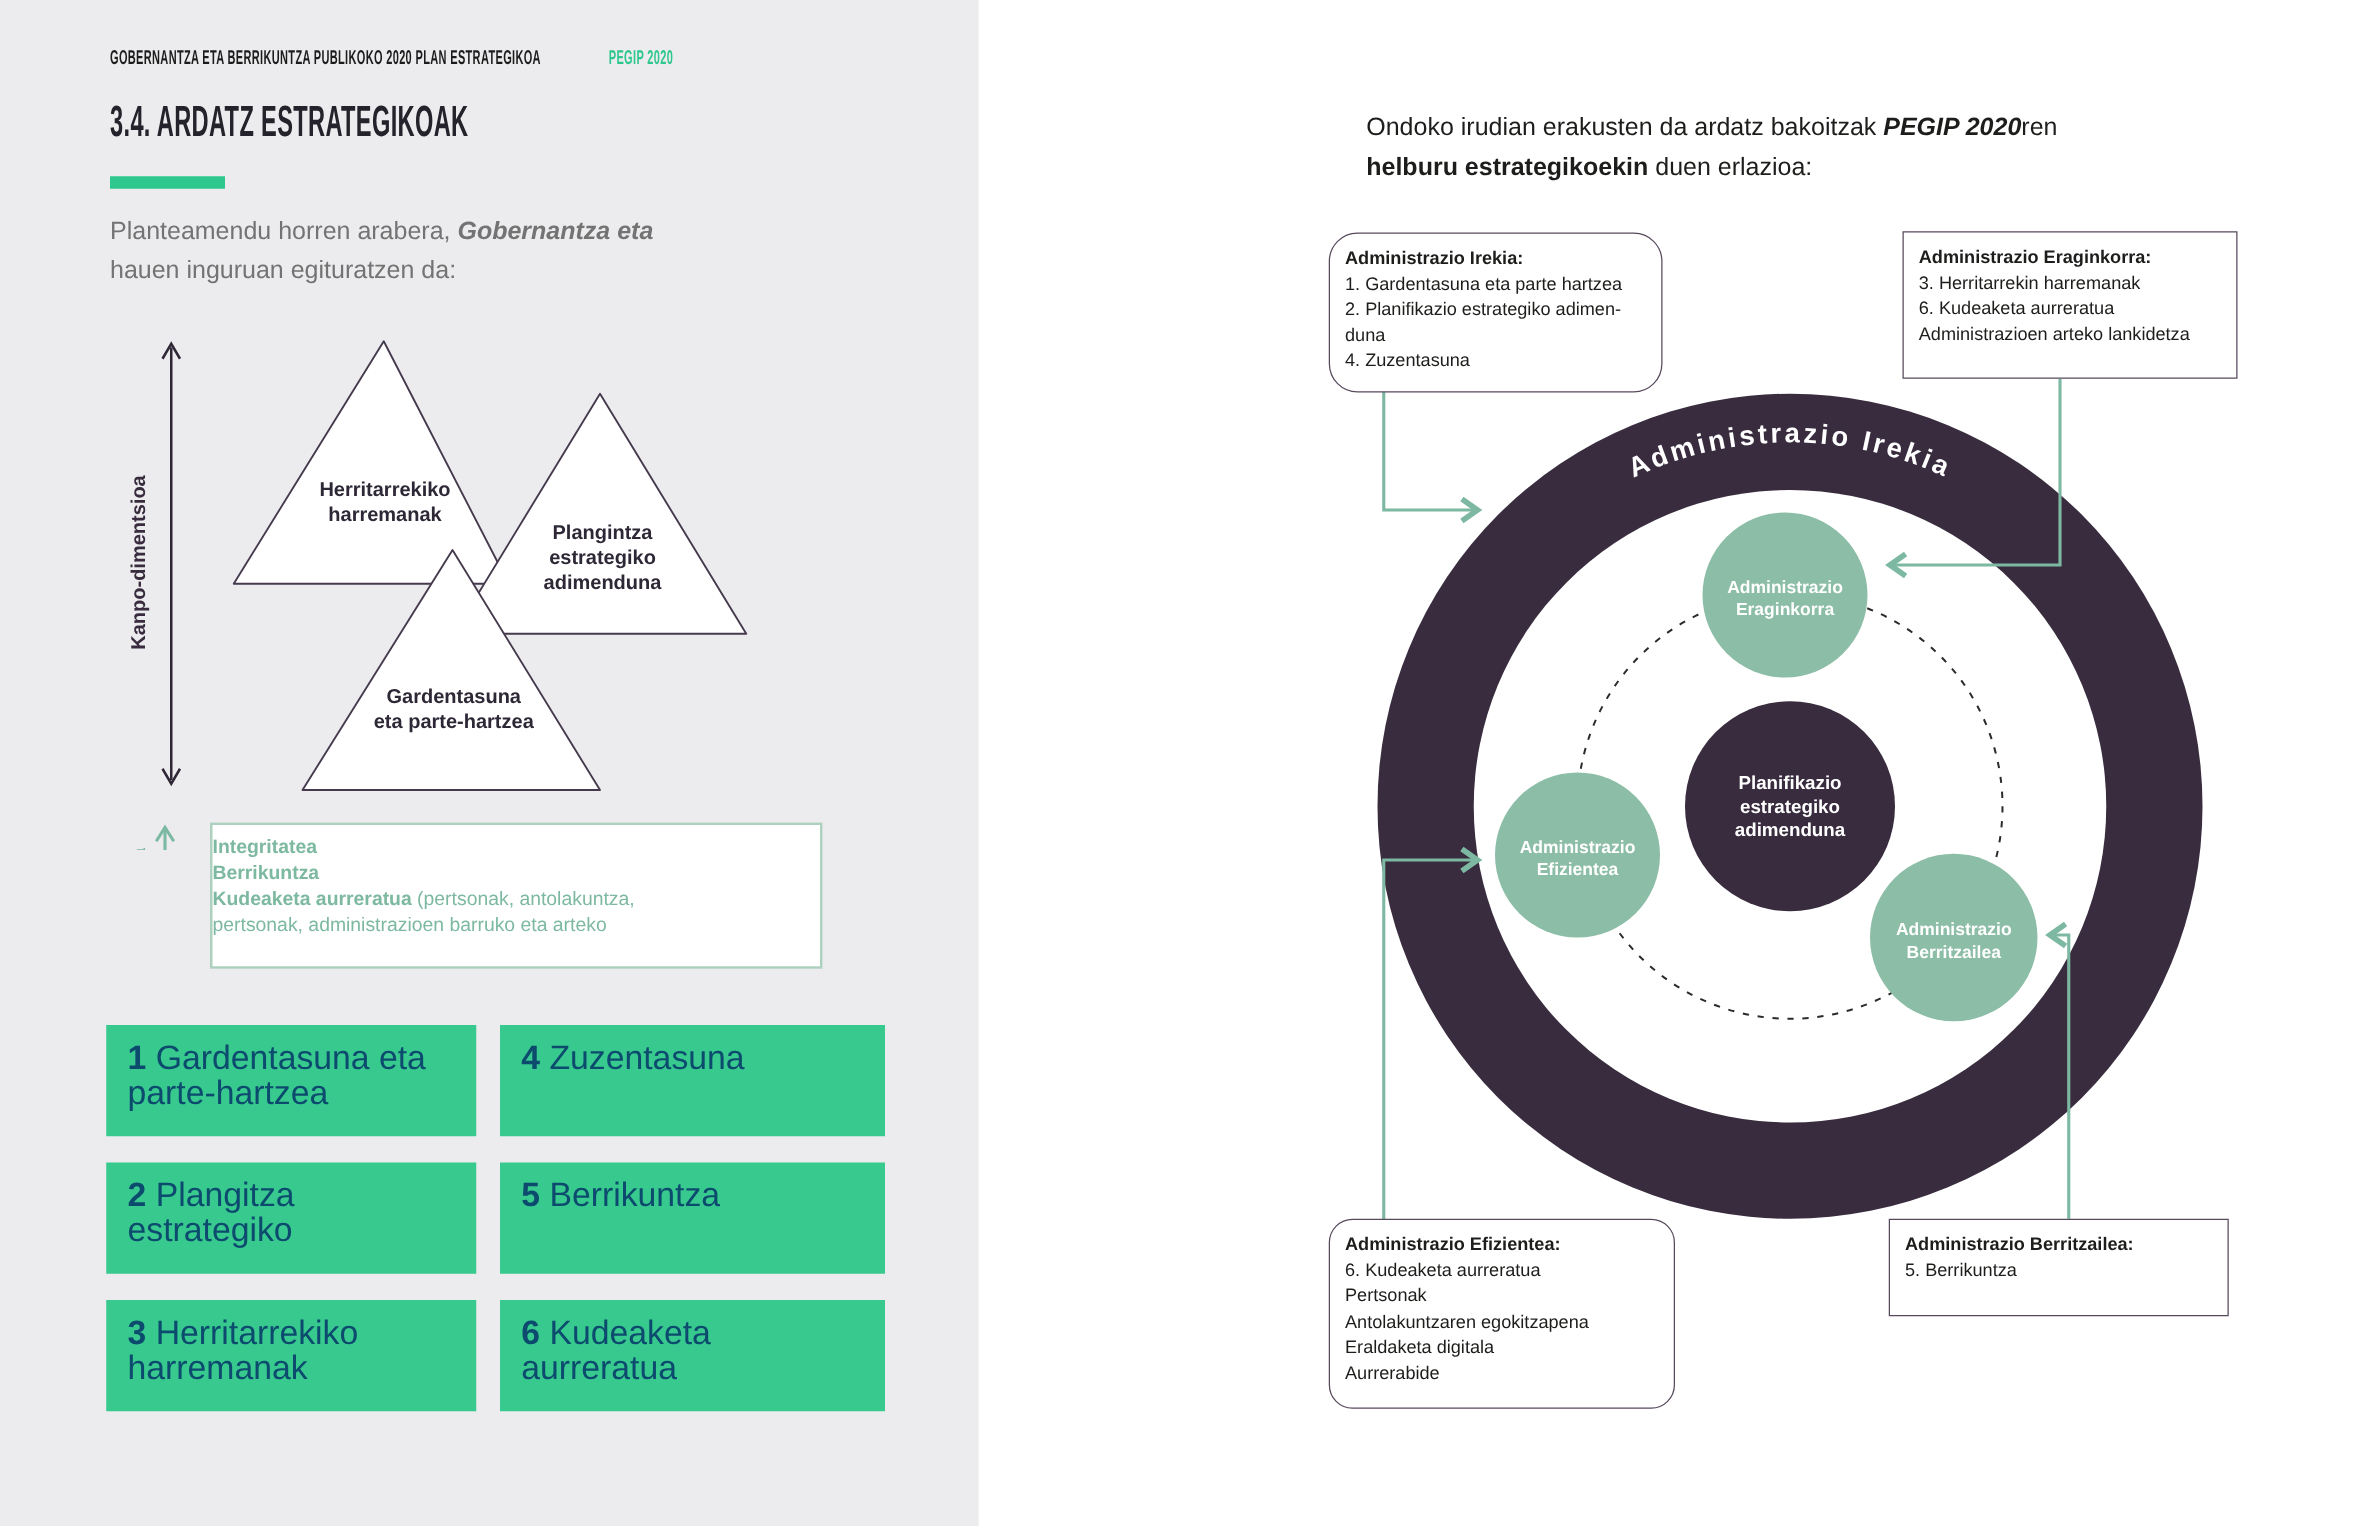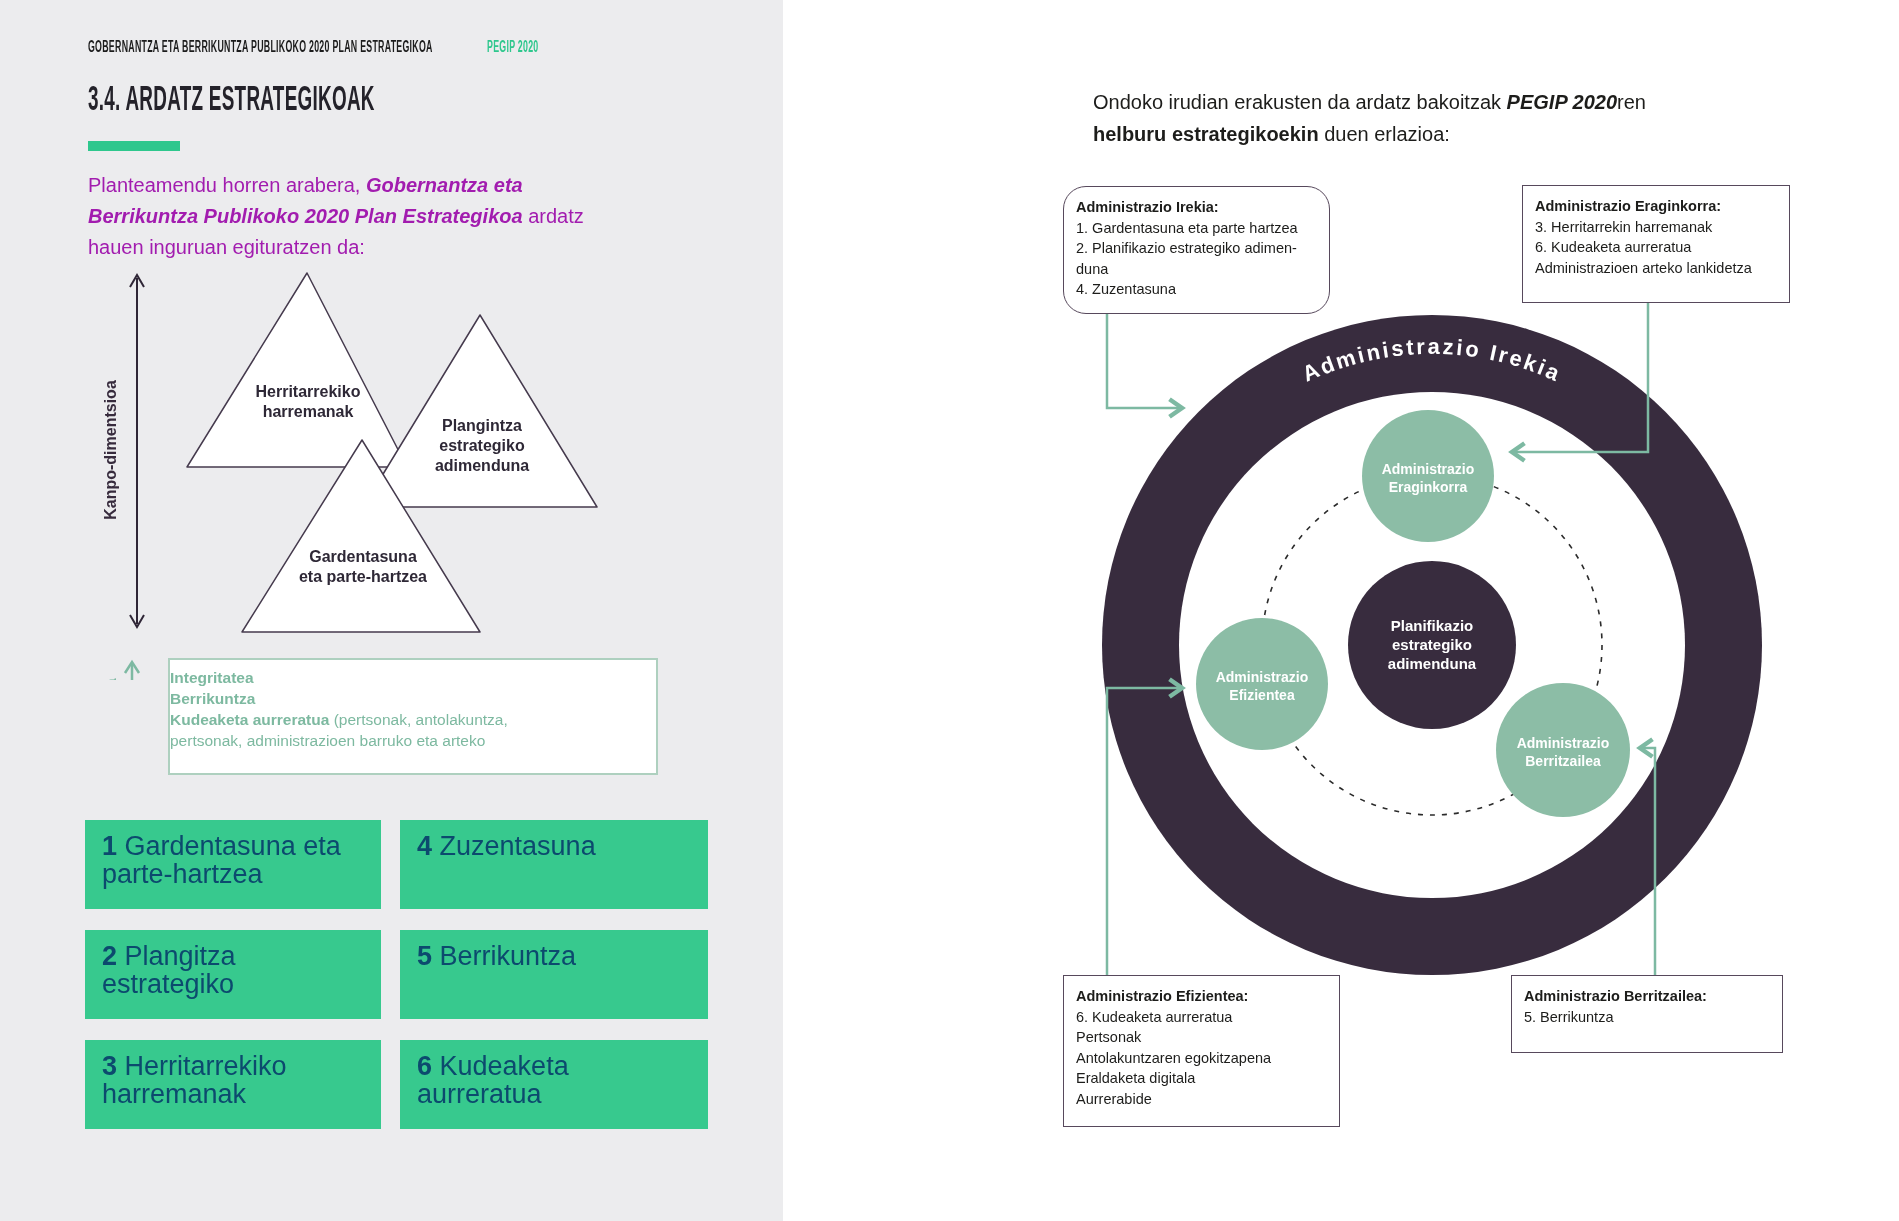--- a/index.html
+++ b/index.html
@@ -6,21 +6,21 @@
   #stage{position:relative;width:1899px;height:1221px;overflow:hidden;
          font-family:"Liberation Sans","DejaVu Sans",sans-serif;color:#1d1d1b;}
   .abs{position:absolute;}
   
   #left-page{left:0;top:0;width:903px;height:1221px;background:#ececee;}
   .condensed{transform:scaleX(0.55);transform-origin:0 0;white-space:nowrap;font-weight:700;}
   #doc-title{left:88px;top:38px;font-size:16px;color:#1c1c1c;letter-spacing:.5px;}
   #doc-badge{left:487px;top:38px;font-size:16px;color:#2ec78d;letter-spacing:.5px;}
   #section-title{left:88px;top:78px;font-size:35px;color:#24222a;letter-spacing:.5px;transform:scaleX(0.54);}
   #title-bar{left:88px;top:141px;width:92px;height:10px;background:#2ec78d;}
-  #intro-left{left:88px;top:170px;font-size:20px;line-height:31px;color:#a21caf;}
+  #intro-left{left:88px;top:170px;font-size:20px;line-height:31px;color:#737373;}
   .em-bi{font-weight:700;font-style:italic;}
   .em-b{font-weight:700;}
   
   #internal-box{left:168px;top:658px;width:490px;height:117px;box-sizing:border-box;
     background:#fff;border:2px solid #aed0bf;color:#7db9a0;text-align:left;
     font-size:15.5px;line-height:21px;padding-top:7px;}
   #internal-box .b{font-weight:700;}
   
   #cards{left:85px;top:820px;width:623px;display:grid;
     grid-template-columns:296px 308px;grid-auto-rows:89px;column-gap:19px;row-gap:21px;}
@@ -28,40 +28,39 @@
     font-size:27px;line-height:28px;color:#0c4a6e;}
   .card .num{font-weight:700;}
   
   #right-page{left:783px;top:0;width:1116px;height:1221px;background:#ffffff;}
   #intro-right{left:1045px;top:86px;font-size:20px;line-height:32px;color:#1d1d1b;margin-left:48px;}
   .callout{position:absolute;box-sizing:border-box;background:#fff;border:1.5px solid #57495c;
     padding:10px 12px;font-size:14.5px;line-height:20.5px;color:#1d1d1b;}
   .callout .t{font-weight:700;}
   #callout-top-left{left:1063px;top:186px;width:267px;height:128px;border-radius:23px;}
   #callout-top-right{left:1522px;top:185px;width:268px;height:118px;}
-  #callout-bottom-left{left:1063px;top:975px;width:277px;height:152px;}
+  #callout-bottom-left{left:1063px;top:975px;width:277px;height:152px;border-radius:19px;}
   #callout-bottom-right{left:1511px;top:975px;width:272px;height:78px;}
   svg text{font-family:"Liberation Sans","DejaVu Sans",sans-serif;}
 </style>
 </head>
 <body>
 
 <div id="stage">
 
   <div id="left-page" class="abs">
 
     <div id="doc-title" class="abs condensed">GOBERNANTZA ETA BERRIKUNTZA PUBLIKOKO 2020 PLAN ESTRATEGIKOA</div>
     <div id="doc-badge" class="abs condensed">PEGIP 2020</div>
 
     <div id="section-title" class="abs condensed">3.4. ARDATZ ESTRATEGIKOAK</div>
     <div id="title-bar" class="abs"></div>
 
     <div id="intro-left" class="abs">
       <div><span>Planteamendu horren arabera, </span><span class="em-bi">Gobernantza eta</span></div>
-      <div><span class="em-bi">Berrikuntza Publikoko 2020 Plan Estrategikoa</span><span> ardatz</span></div>
       <div><span>hauen inguruan egituratzen da:</span></div>
     </div>
 
     <svg class="abs" style="left:80px;top:260px;" width="560" height="420" viewBox="0 0 560 420">
 
       <line x1="57" y1="18" x2="57" y2="364" stroke="#2f2636" stroke-width="2"></line>
       <polyline points="50,27 57,15 64,27" fill="none" stroke="#2f2636" stroke-width="2"></polyline>
       <polyline points="50,355 57,367 64,355" fill="none" stroke="#2f2636" stroke-width="2"></polyline>
       <text transform="rotate(-90 30 190)" x="30" y="196" text-anchor="middle" font-size="16" font-weight="700" fill="#372b3d">Kanpo-dimentsioa</text>
 

